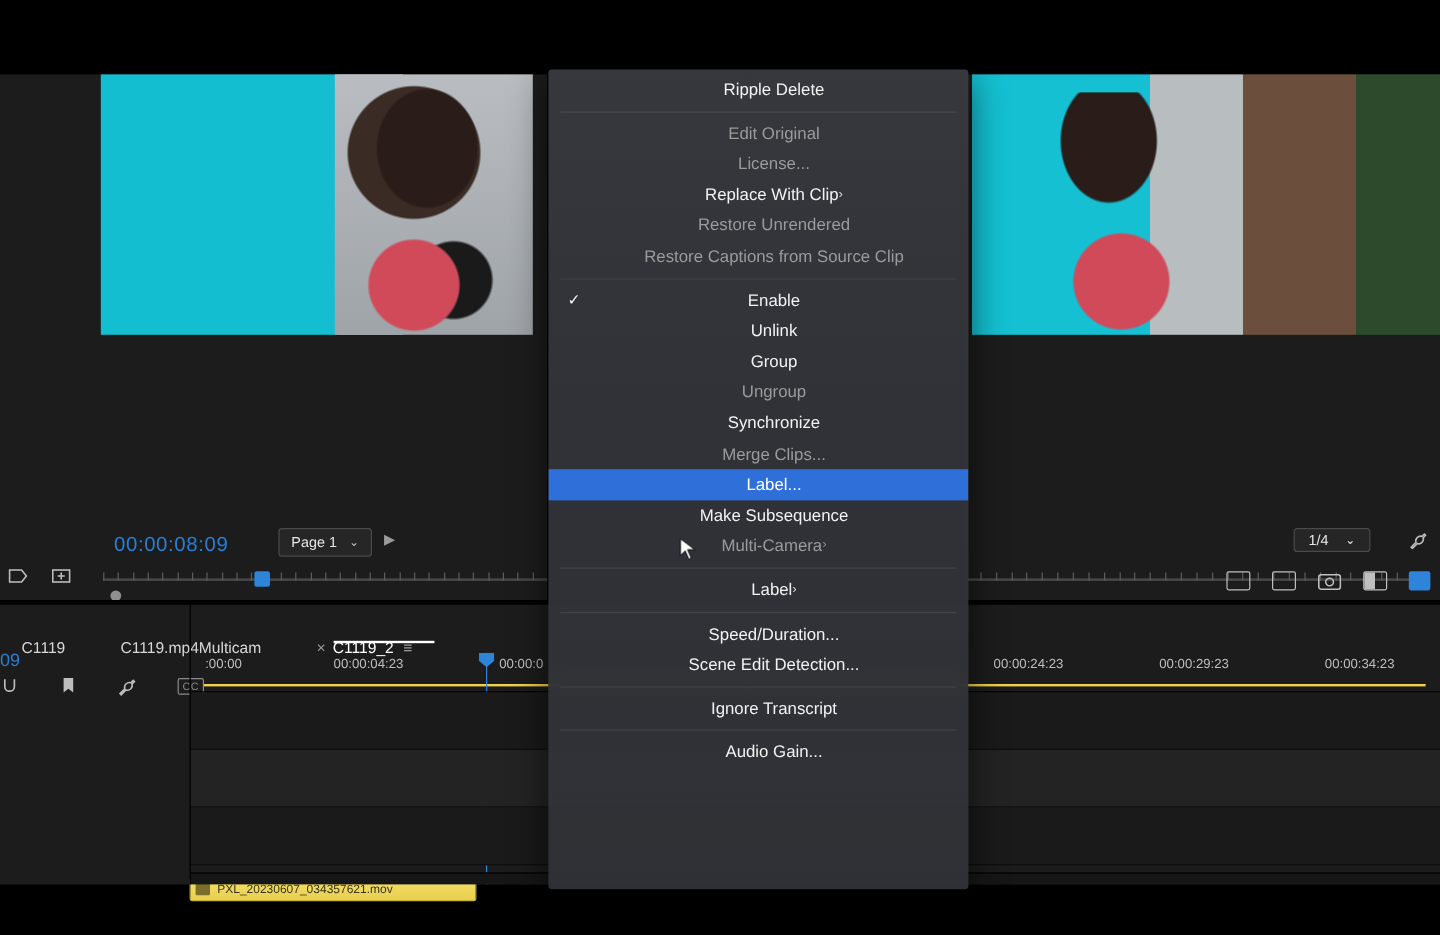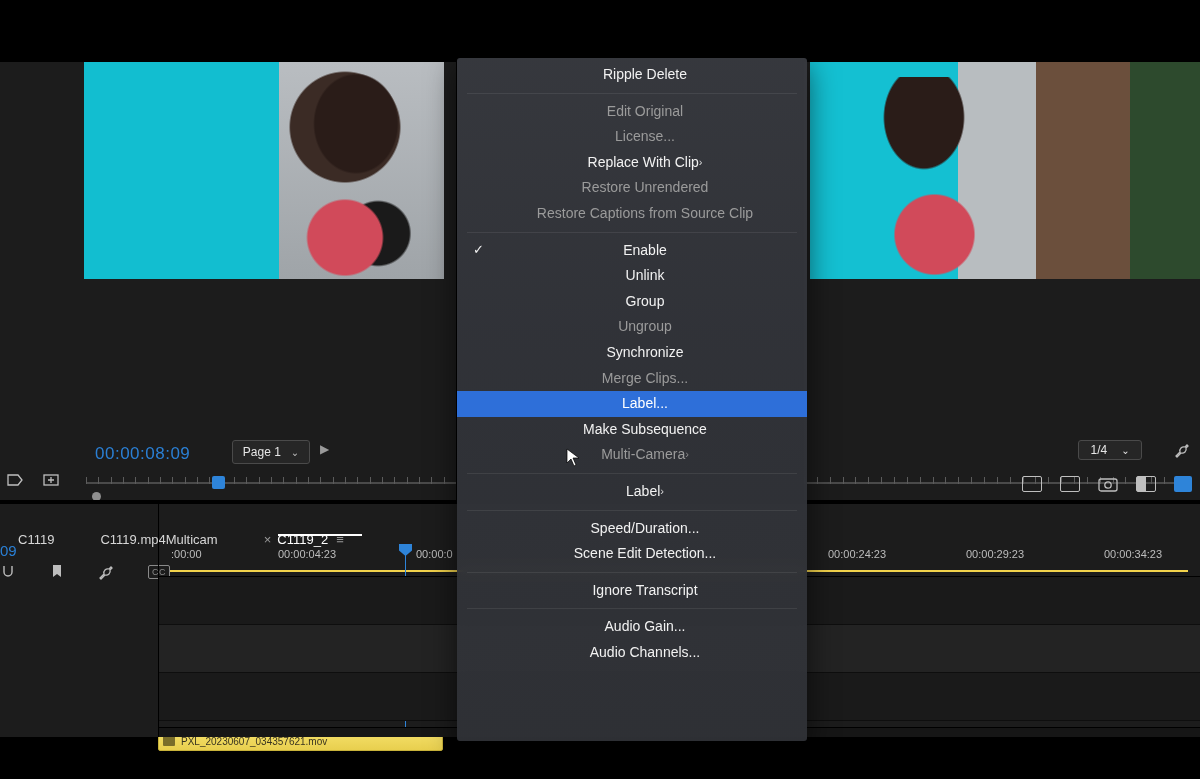--- a/index.html
+++ b/index.html
@@ -78,21 +78,21 @@
   .tl-tools .cc{border:1px solid #8a8a8a;border-radius:2px;font-size:9px;padding:1px 3px;letter-spacing:0.5px;color:#8a8a8a;}
   .tl-head{position:absolute;left:158px;right:0;top:0;bottom:0;}
   .tl-ruler{position:absolute;left:0;right:0;top:44px;height:22px;}
   .tl-ruler .lbl{position:absolute;top:0;font-size:11px;color:#bdbdbd;white-space:nowrap;}
   .tl-ruler .bar{position:absolute;left:12px;right:12px;top:22px;height:2px;background:var(--yellow);}
   .tl-play{position:absolute;top:40px;bottom:0;width:1px;background:#2e84d9;}
   .tl-play::before{content:"";position:absolute;top:0;left:-6px;width:13px;height:12px;background:#2e84d9;clip-path:polygon(0 0,100% 0,100% 55%,50% 100%,0 55%);}
   .tl-tracks{position:absolute;left:0;right:0;top:72px;bottom:0;border-top:1px solid #000;}
   .tl-tracks .trk{height:48px;border-bottom:1px solid #0e0e0e;background:#1a1a1a;}
   .tl-tracks .trk.light{background:#232323;}
-  .clip{position:absolute;left:0;width:285px;top:154px;height:20px;background:linear-gradient(#f5e06a,#e8cf4e);border:1px solid #c8b23a;border-radius:2px;display:flex;align-items:center;gap:6px;padding-left:4px;font-size:10px;color:#3a3520;}
+  .clip{position:absolute;left:0;width:239px;top:154px;height:20px;background:linear-gradient(#f5e06a,#e8cf4e);border:1px solid #c8b23a;border-radius:2px;display:flex;align-items:center;gap:6px;padding-left:4px;font-size:10px;color:#3a3520;}
   .clip .fx{width:12px;height:10px;background:#7a6e2a;border-radius:1px;}
   .tl-scroll{position:absolute;left:0;right:0;bottom:0;height:10px;background:#161616;border-top:1px solid #000;}
   .vline{position:absolute;top:504px;bottom:42px;width:1px;background:#000;}
 
   
   .ctx{position:absolute;left:457px;top:58px;width:350px;bottom:38px;background:linear-gradient(180deg,rgba(58,60,66,0.93),rgba(52,54,60,0.93) 40%,rgba(48,50,55,0.94));backdrop-filter:blur(6px);box-shadow:0 8px 30px rgba(0,0,0,0.6);border-radius:3px;overflow:hidden;padding:4px 0;}
   .ctx .item{padding:3px 22px 3px 48px;font-size:14px;color:var(--menu-text);position:relative;display:flex;justify-content:center;align-items:center;line-height:1.4;white-space:nowrap;}
   .ctx .item.dim{color:var(--menu-dim);}
   .ctx .item.hi{background:var(--highlight);color:#fff;}
   .ctx .item .arr{font-size:11px;color:inherit;opacity:0.85;}
@@ -352,23 +352,20 @@
         <span>Scene Edit Detection...</span>
       </div>
       <hr>
       <div class="item">
         <span>Ignore Transcript</span>
       </div>
       <hr>
       <div class="item">
         <span>Audio Gain...</span>
       </div>
-      <div class="item">
-        <span>Audio Channels...</span>
-      </div>
     </div>
 
 <span class="cursor">
   <svg viewBox="0 0 16 20">
         <path d="M1 1l0 14 4-4 3 7 2-1-3-7 6 0z" fill="#fff" stroke="#000" stroke-width="0.7"></path>
       </svg>
 </span>
 
 </div>
 

